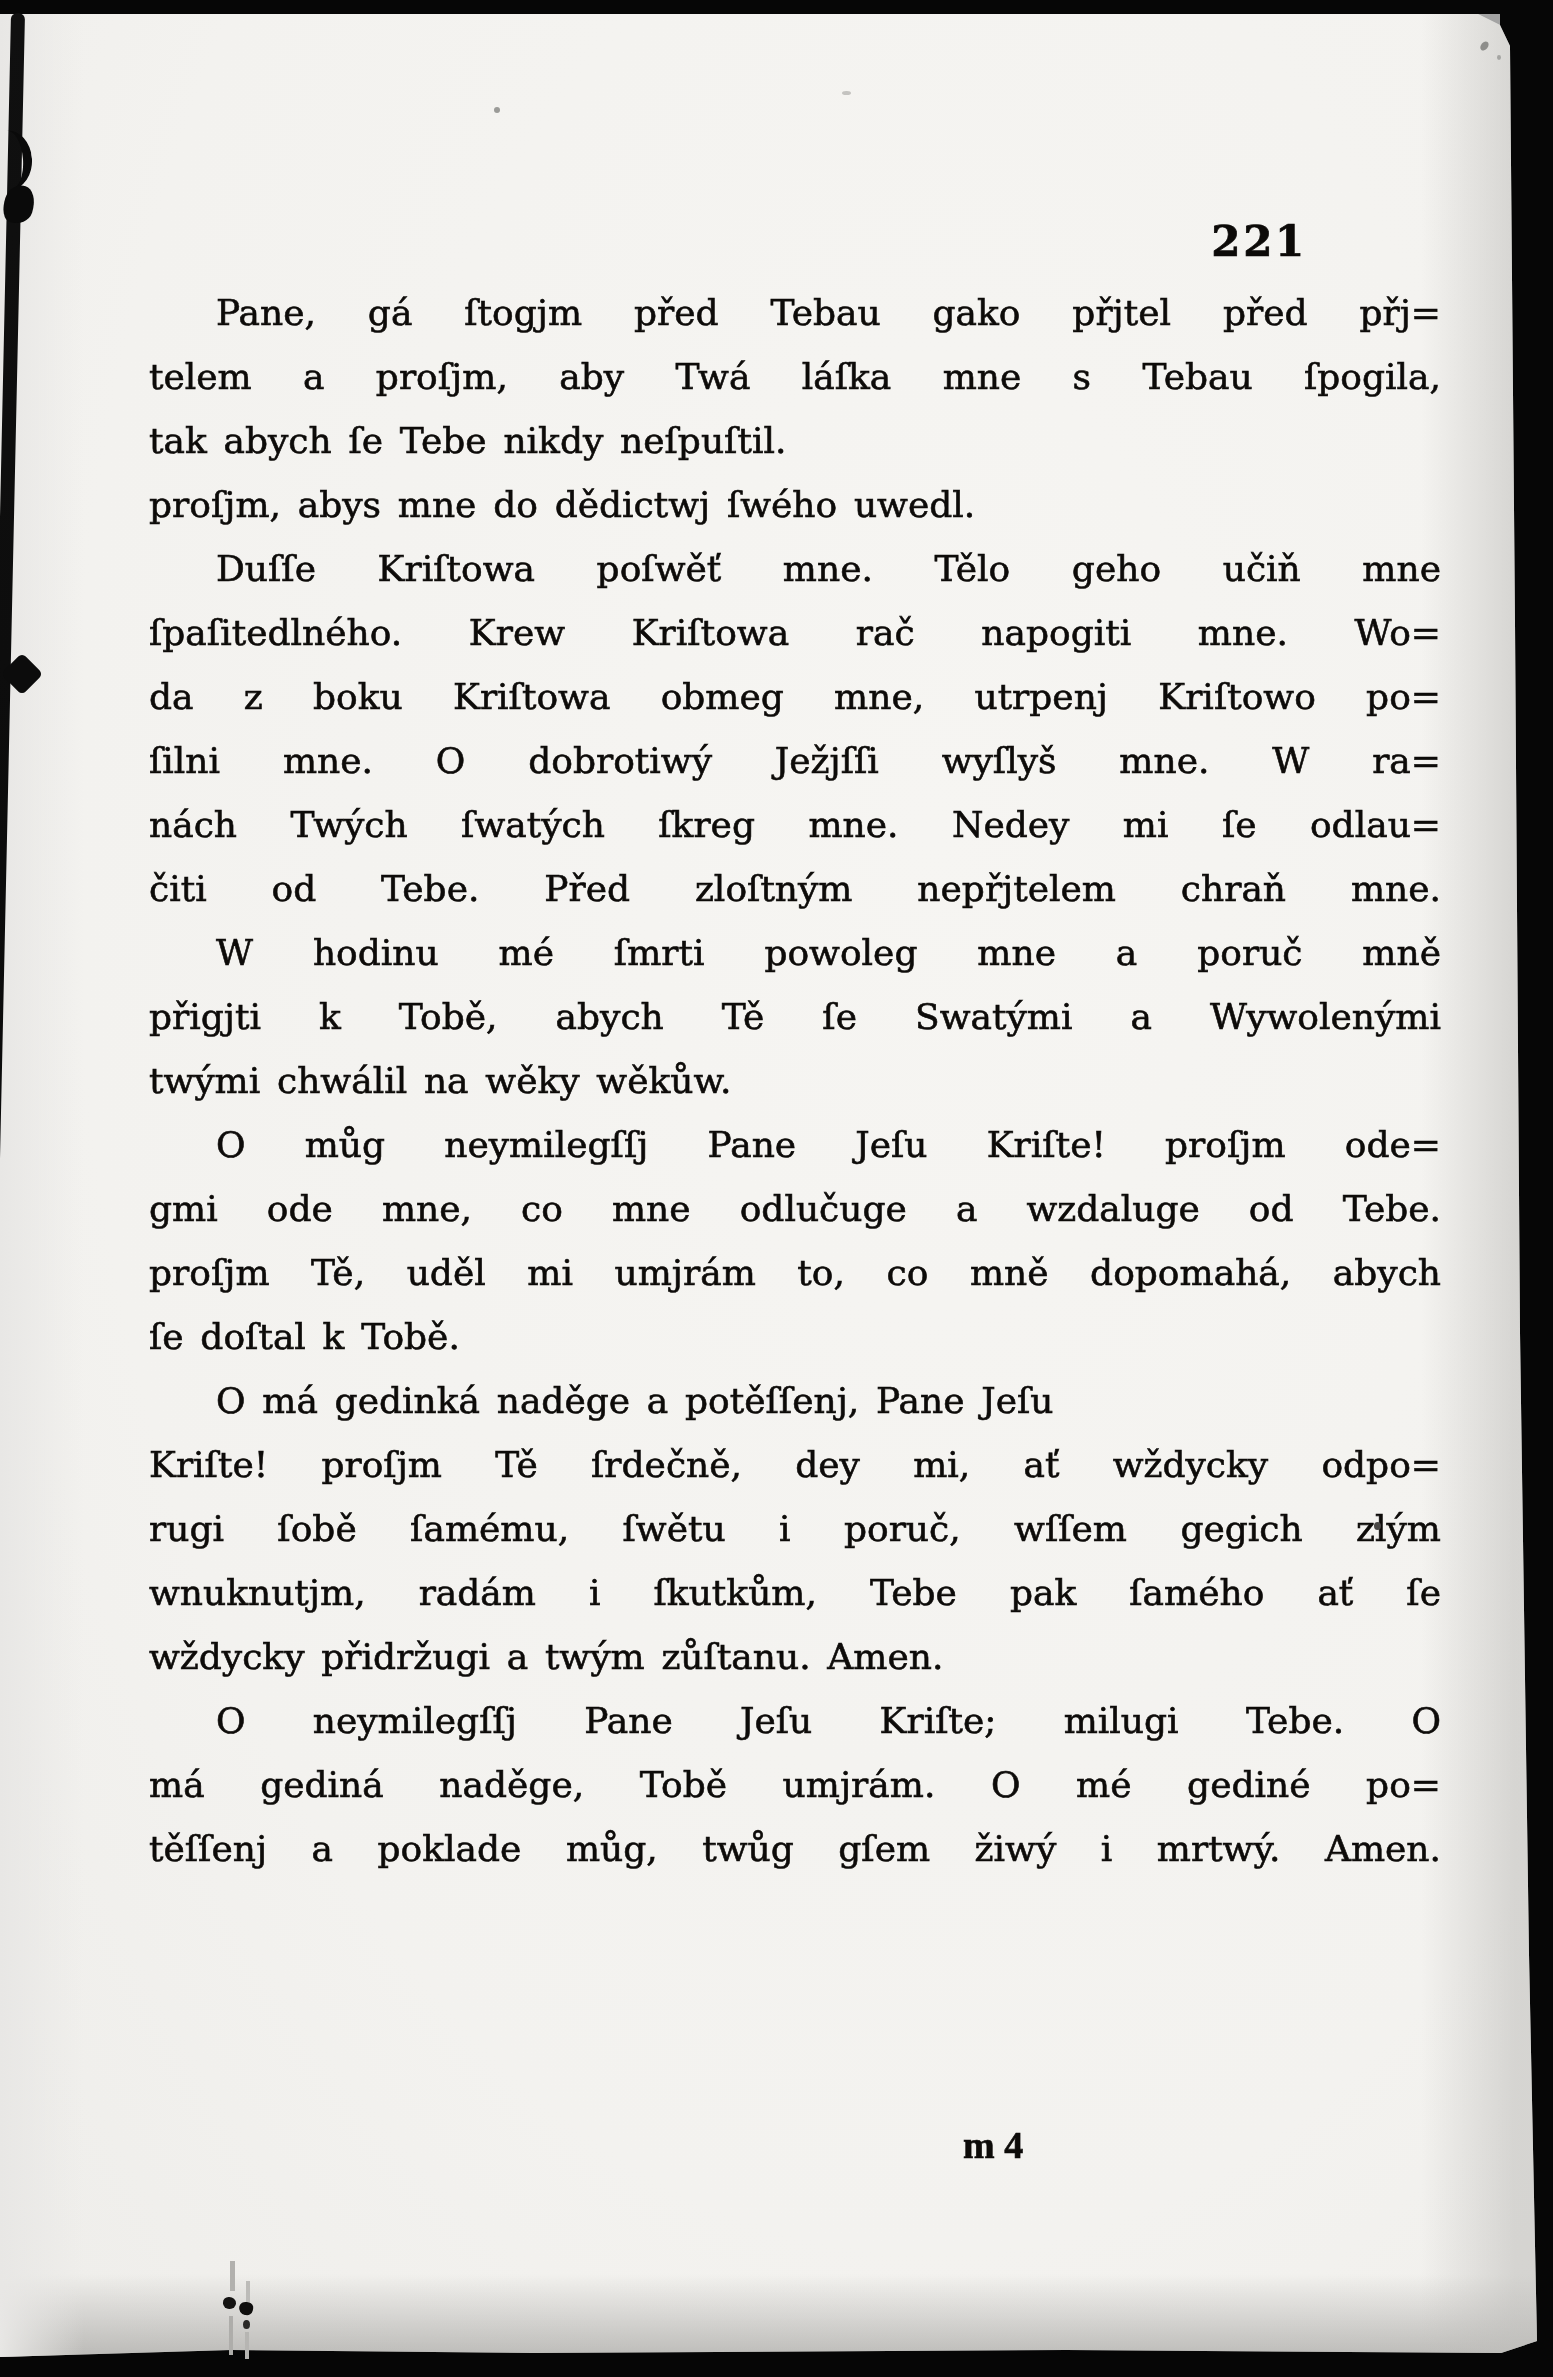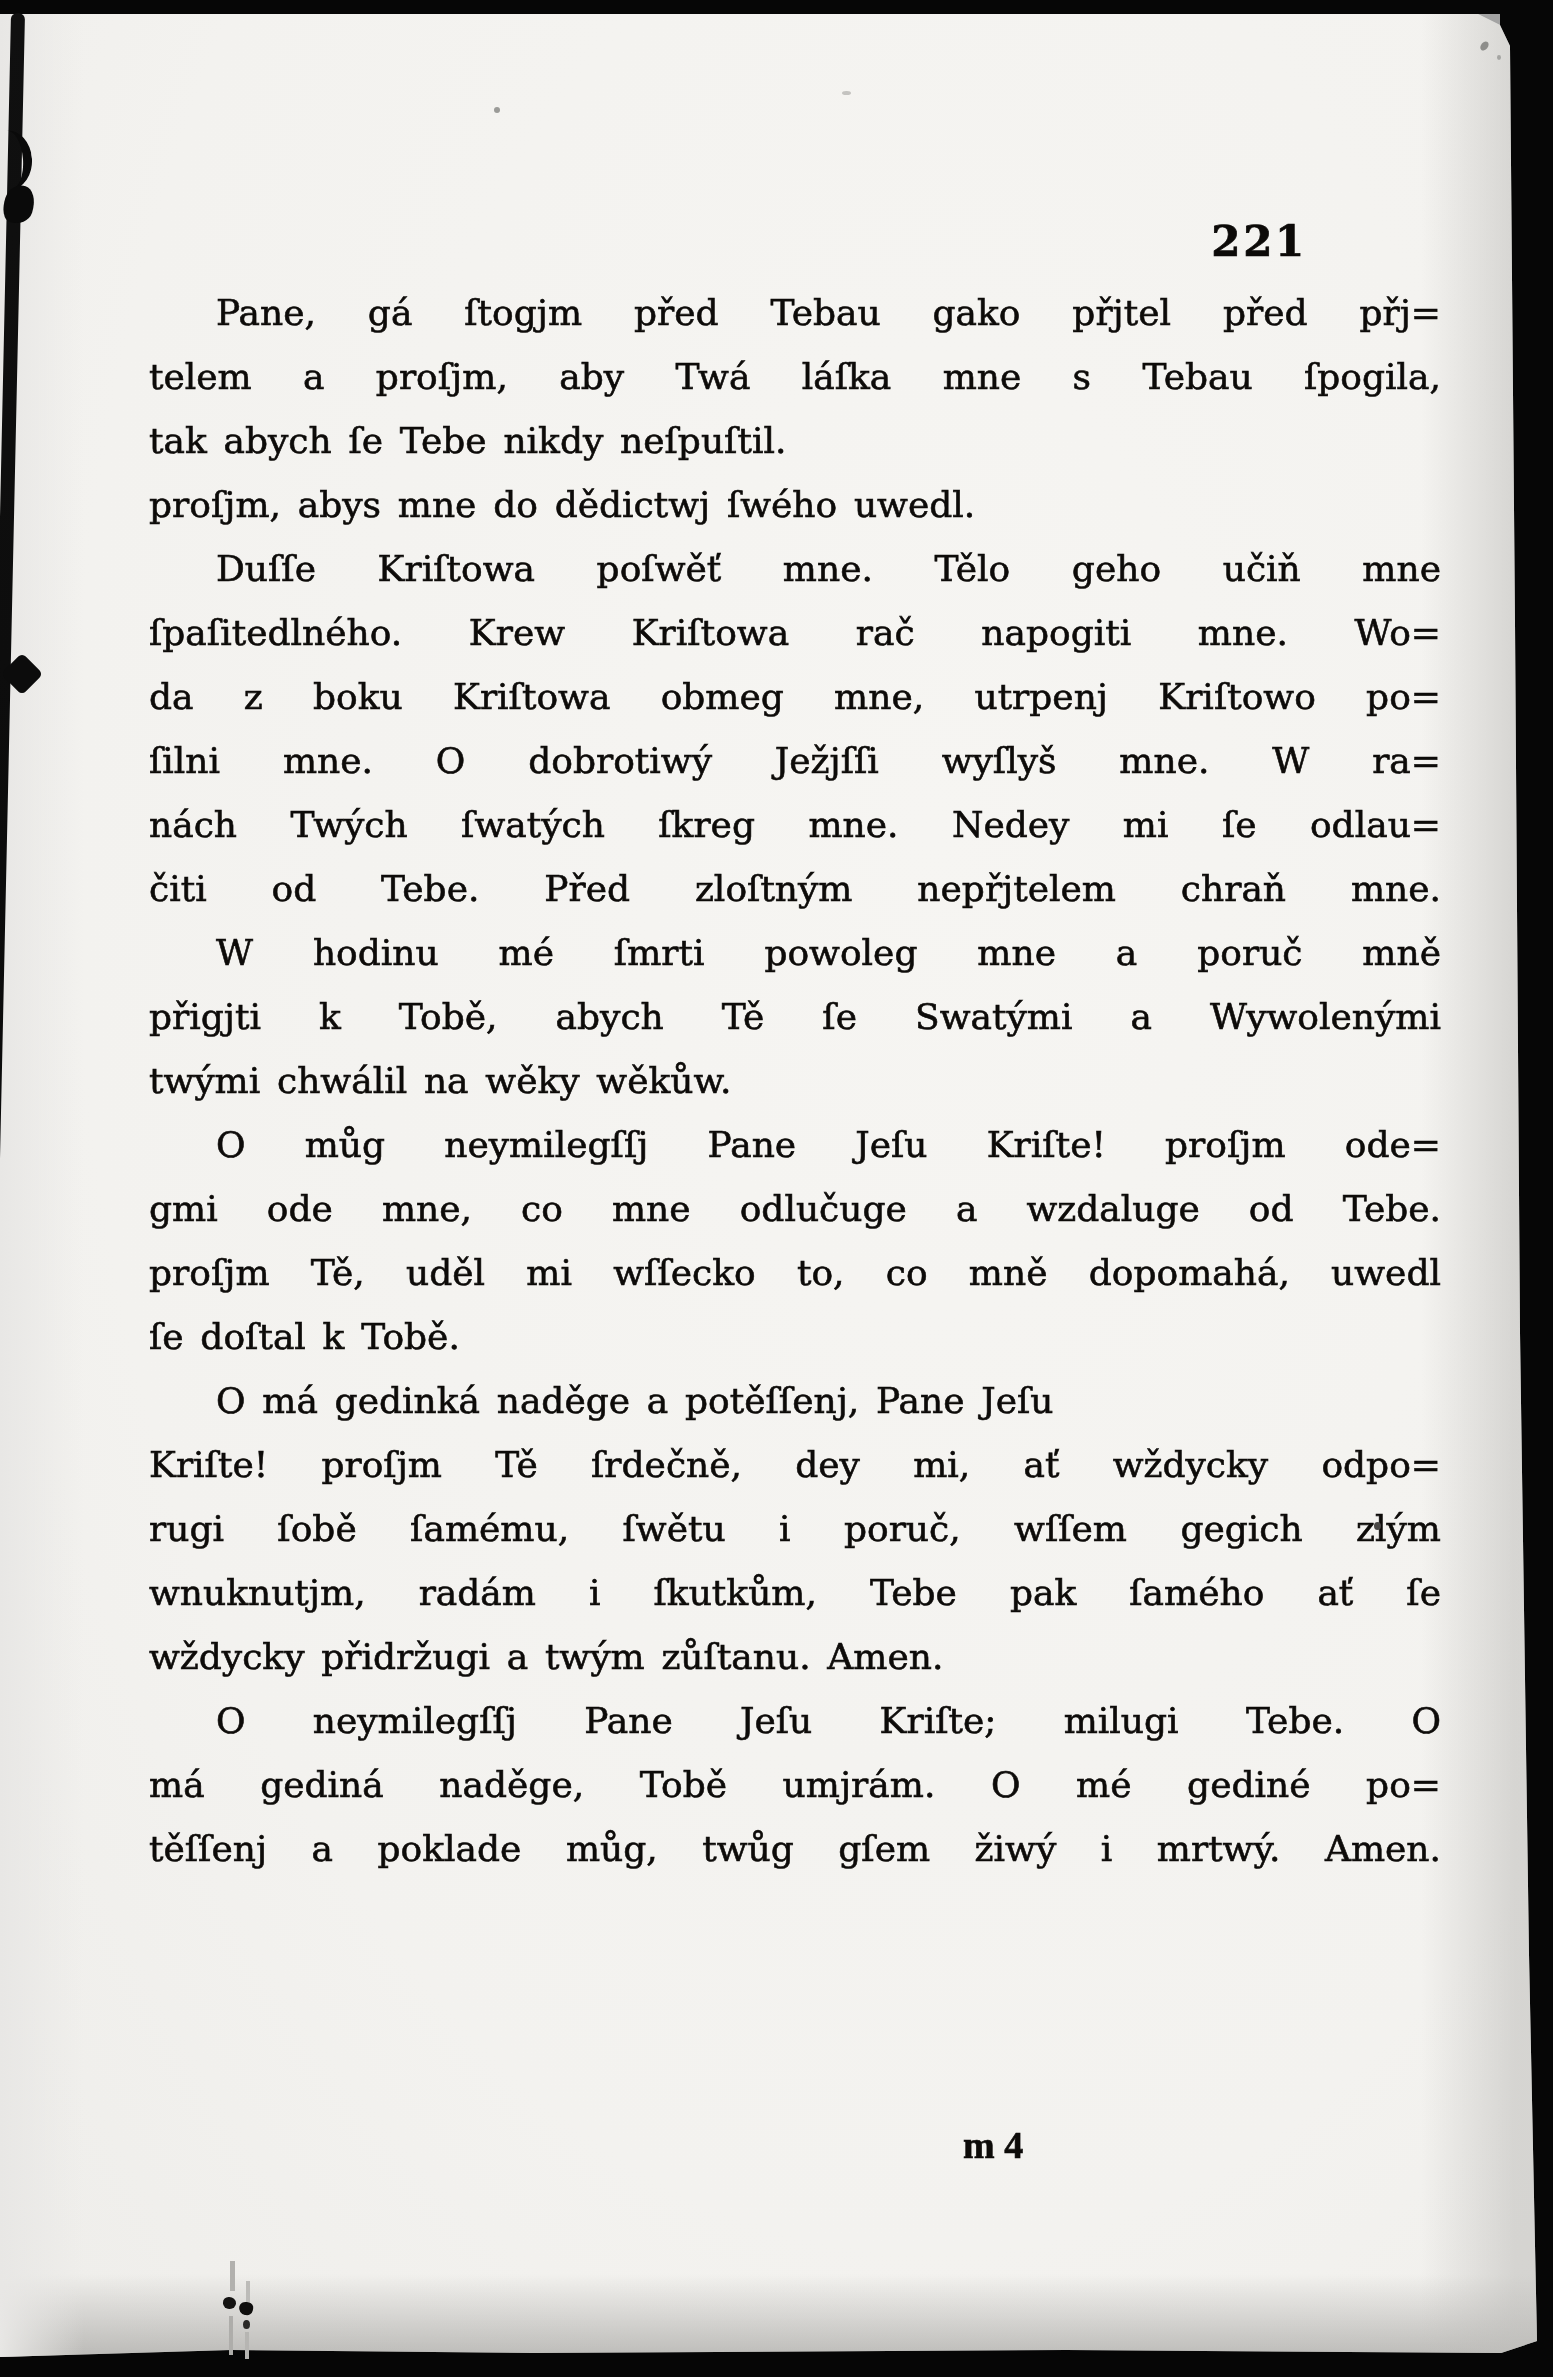--- a/index.html
+++ b/index.html
@@ -164,21 +164,21 @@
       <div class="line justify">ſpaſitedlného. Krew Kriſtowa rač napogiti mne. Wo=</div>
       <div class="line justify">da z boku Kriſtowa obmeg mne, utrpenj Kriſtowo po=</div>
       <div class="line justify">ſilni mne. O dobrotiwý Ježjſſi wyſlyš mne. W ra=</div>
       <div class="line justify">nách Twých ſwatých ſkreg mne. Nedey mi ſe odlau=</div>
       <div class="line justify">čiti od Tebe. Před zloſtným nepřjtelem chraň mne.</div>
       <div class="line indent justify">W hodinu mé ſmrti powoleg mne a poruč mně</div>
       <div class="line justify">přigjti k Tobě, abych Tě ſe Swatými a Wywolenými</div>
       <div class="line">twými chwálil na wěky wěkůw.</div>
       <div class="line indent justify">O můg neymilegſſj Pane Jeſu Kriſte! proſjm ode=</div>
       <div class="line justify">gmi ode mne, co mne odlučuge a wzdaluge od Tebe.</div>
-      <div class="line justify">proſjm Tě, uděl mi wſſecko to, co mně dopomahá, uwedl</div>
+      <div class="line justify">proſjm Tě, uděl mi umjrám to, co mně dopomahá, abych</div>
       <div class="line">ſe doſtal k Tobě.</div>
       <div class="line indent">O má gedinká naděge a potěſſenj, Pane Jeſu</div>
       <div class="line justify">Kriſte! proſjm Tě ſrdečně, dey mi, ať wždycky odpo=</div>
       <div class="line justify">rugi ſobě ſamému, ſwětu i poruč, wſſem gegich zlým</div>
       <div class="line justify">wnuknutjm, radám i ſkutkům, Tebe pak ſamého ať ſe</div>
       <div class="line">wždycky přidržugi a twým zůſtanu. Amen.</div>
       <div class="line indent justify">O neymilegſſj Pane Jeſu Kriſte; milugi Tebe. O</div>
       <div class="line justify">má gediná naděge, Tobě umjrám. O mé gediné po=</div>
       <div class="line justify">těſſenj a poklade můg, twůg gſem žiwý i mrtwý. Amen.</div>
     </div>

